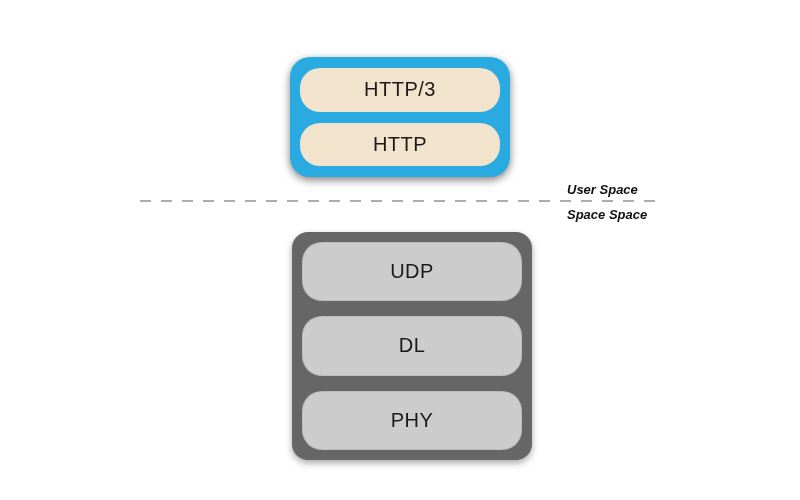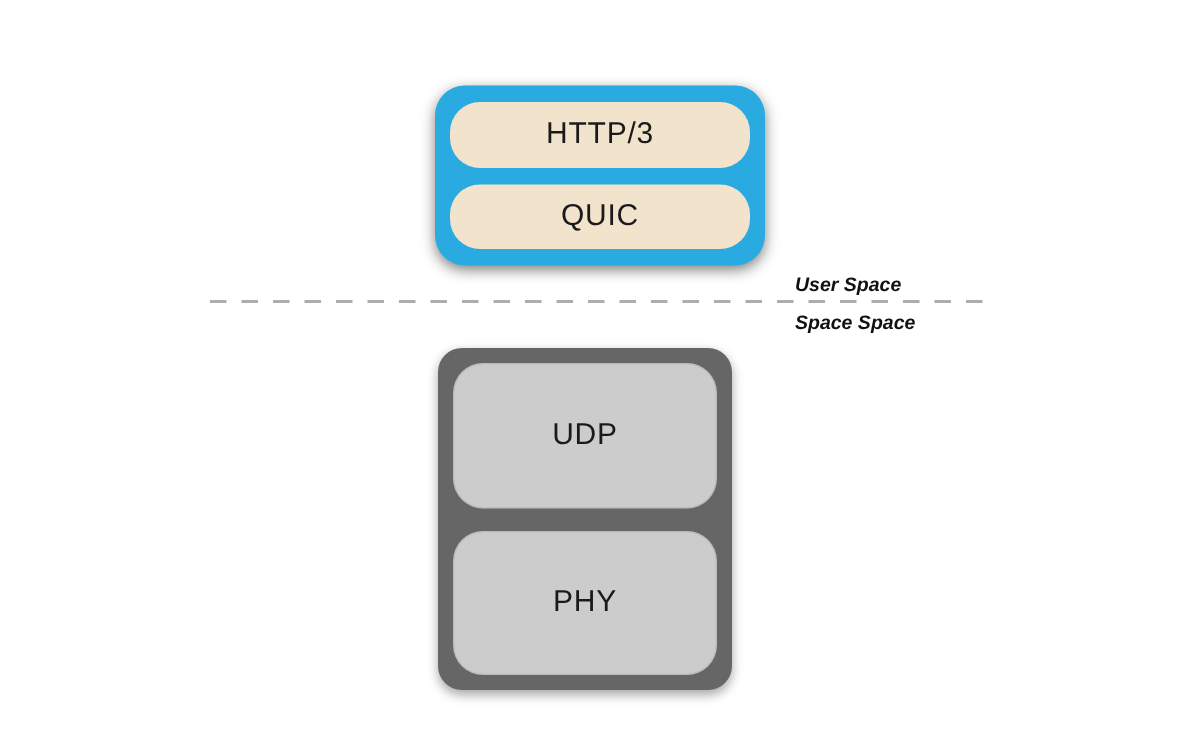--- a/index.html
+++ b/index.html
@@ -28,21 +28,21 @@
     height: 120px;
     background: #29ABE2;
     border-radius: 20px;
     padding: 11px 10px;
     gap: 11px;
     box-shadow: 0 3px 9px rgba(0,0,0,0.50);
   }
   .stack-kernel {
     left: 292px;
     top: 232px;
-    width: 196px;
+    width: 240px;
     height: 228px;
     background: #666666;
     border-radius: 16px;
     padding: 10px;
     gap: 15px;
     box-shadow: 0 3px 7px rgba(0,0,0,0.35);
   }
   .layer {
     flex: 1;
     display: flex;
@@ -62,54 +62,57 @@
   }
   .boundary-line {
     position: absolute;
     left: 140px;
     top: 199px;
     width: 520px;
     height: 4px;
   }
   .boundary-label {
     position: absolute;
-    left: 530px;
+    left: 567px;
     font-size: 13px;
     font-weight: bold;
     font-style: italic;
     color: #111111;
     white-space: nowrap;
   }
   .boundary-label-user { top: 182px; }
   .boundary-label-kernel { top: 207px; }
 </style>
 </head>
 <body>
 
 <div class="canvas">
 
   <div class="stack stack-user">
     <div class="layer">
       <span>HTTP/3</span>
     </div>
     <div class="layer">
-      <span>QUIC</span>
+      <span>HTTP</span>
     </div>
   </div>
 
   <svg class="boundary-line" viewBox="0 0 520 4" xmlns="http://www.w3.org/2000/svg" preserveAspectRatio="none">
     <line x1="0" y1="2" x2="520" y2="2" stroke="#ADADAD" stroke-width="2" stroke-dasharray="11 10"></line>
   </svg>
 
   <div class="boundary-label boundary-label-user">User Space</div>
 
   <div class="boundary-label boundary-label-kernel">Space Space</div>
 
   <div class="stack stack-kernel">
     <div class="layer">
       <span>UDP</span>
     </div>
     <div class="layer">
+      <span>DL</span>
+    </div>
+    <div class="layer">
       <span>PHY</span>
     </div>
   </div>
 
 </div>
 
 </body></html>

